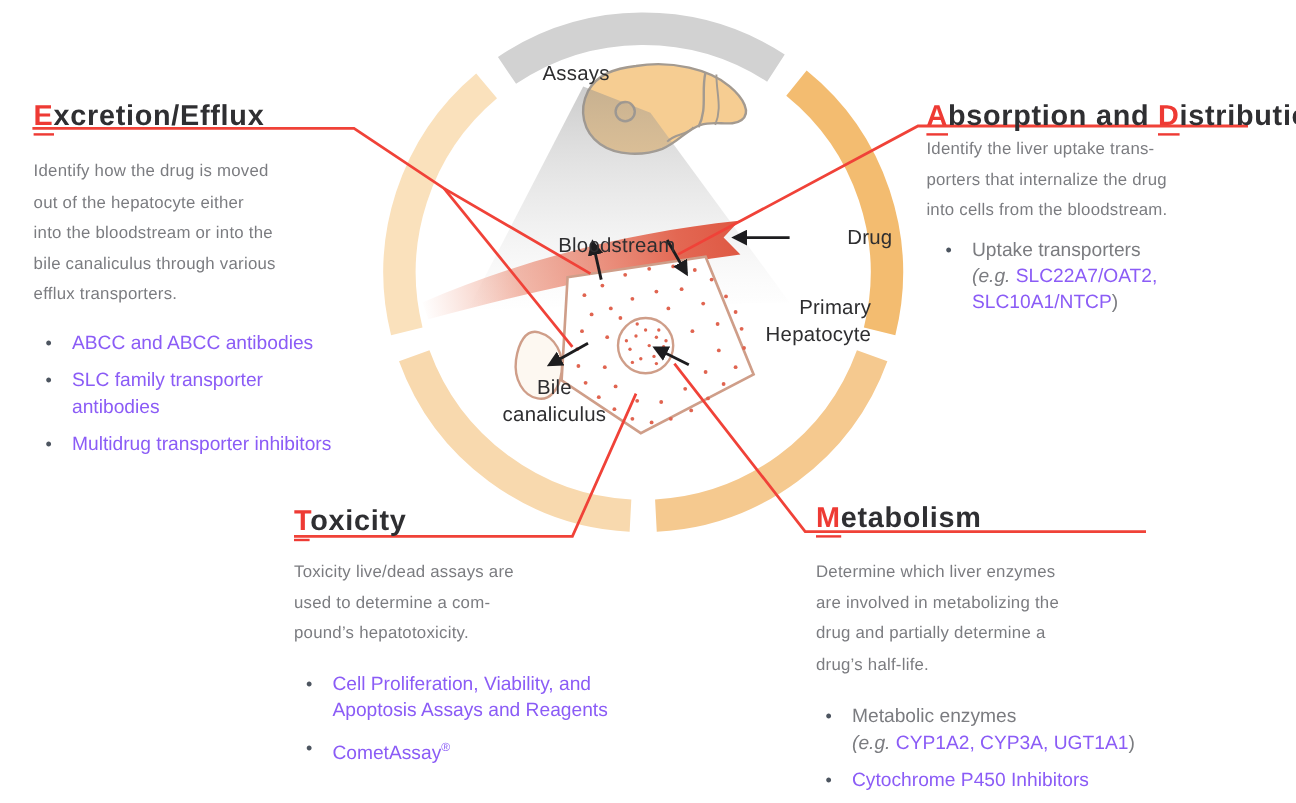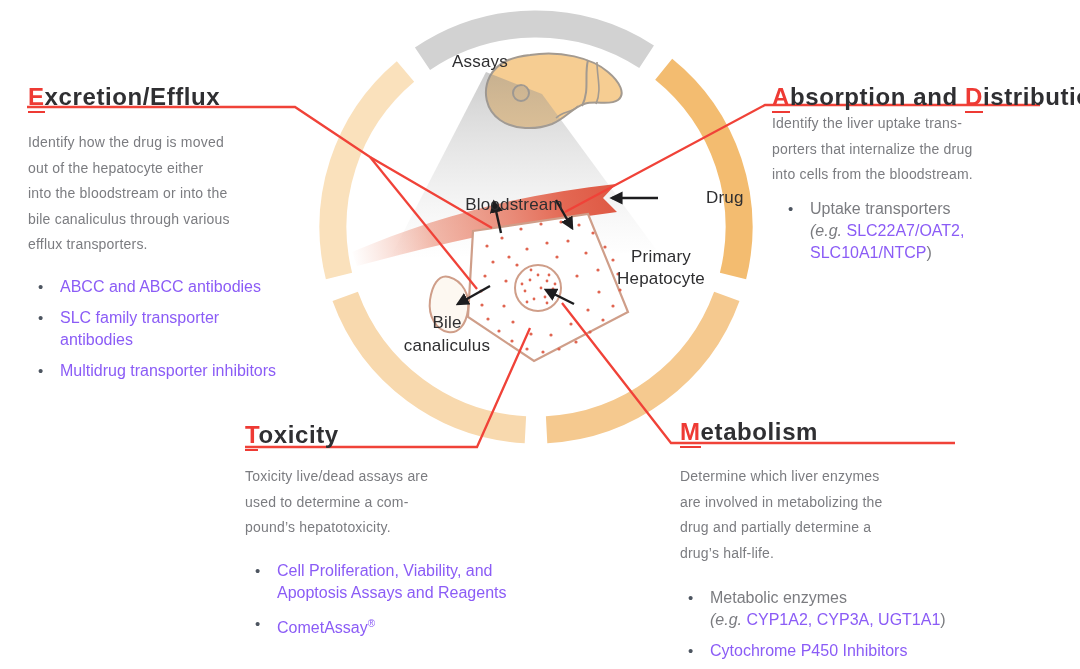--- a/index.html
+++ b/index.html
@@ -155,26 +155,26 @@
       <line x1="658" y1="198" x2="612" y2="198" marker-end="url(#arrowHead)"></line>
     </g>
   </svg>
 
   <div class="abs dg-label" style="left:452;left:452px;top:52px;"><span>Assays</span></div>
 
   <div class="abs dg-label center" style="left:444px;top:171px;width:140px;margin-top:24px;"><span>Bloodstream</span></div>
 
   <div class="abs dg-label" style="left:668px;top:188px;margin-left:38px;"><span>Drug</span></div>
 
-  <div class="abs dg-label center" style="left:596px;top:246px;width:130px;line-height:22px;">
+  <div class="abs dg-label center" style="left:596px;top:246px;width:130px;line-height:22px;text-align:right;">
     <div>Primary</div>
     <div>Hepatocyte</div>
   </div>
 
-  <div class="abs dg-label center" style="left:395px;top:311px;width:104px;line-height:23px;">
+  <div class="abs dg-label center" style="left:410px;top:311px;width:104px;line-height:23px;">
     <div>Bile</div>
     <div>canaliculus</div>
   </div>
 
   <div class="abs" style="left:28px;top:83px;">
     <div class="sec-title">
       <span class="lead">E</span><span>xcretion/Efflux</span>
     </div>
     <div class="body-txt" style="margin-top:19px;">
       <div>Identify how the drug is moved</div>

